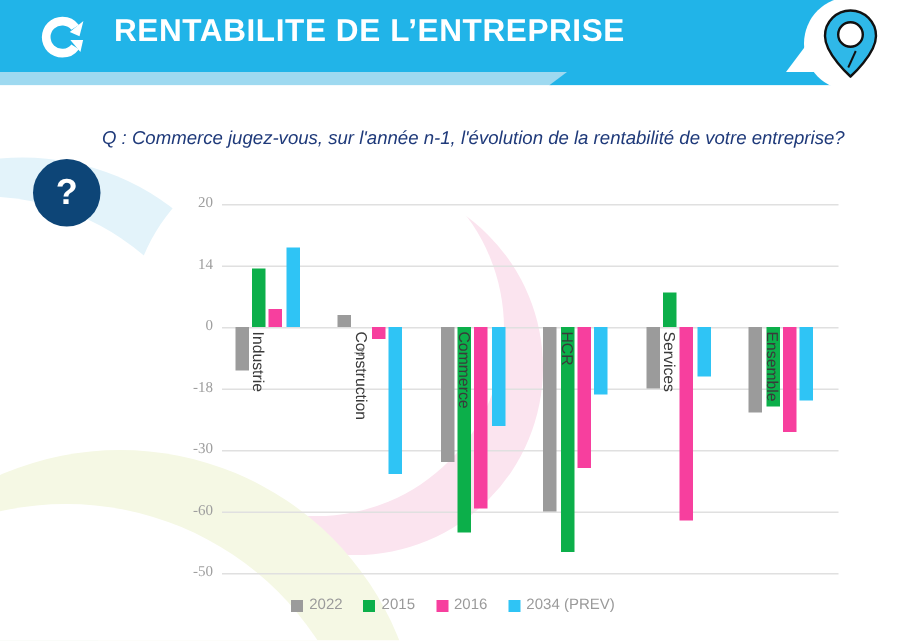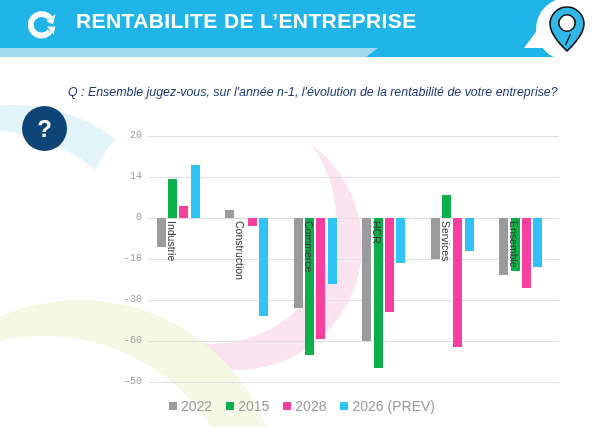--- a/index.html
+++ b/index.html
@@ -81,41 +81,41 @@
     font-size:24px;font-weight:bold;z-index:4;
   }
 
   
   .chart{position:absolute;left:0;top:0;width:604px;height:427px;z-index:3;}
   .plot{
     position:absolute;left:148px;top:136px;width:411px;height:246px;
   }
   .gridline{position:absolute;left:0;width:411px;height:1px;background:#e0e0e0;}
   .ytick-wrap{position:absolute;left:104px;width:38px;text-align:right;
-    font-size:10px;color:#9e9e9e;font-family:Liberation Mono, monospace;}
+    font-size:10px;color:#9e9e9e;font-family:Liberation Serif, serif;}
   .bar{position:absolute;width:9px;}
   .cat-label{
     position:absolute;
     font-size:10.5px;color:#3a3a3a;font-family:"Liberation Sans", sans-serif;
     writing-mode:vertical-rl;
     white-space:nowrap;
   }
   .dlabel{
     position:absolute;font-size:8px;color:#8f8f8f;
     font-family:"Liberation Sans", sans-serif;
   }
 
   
   .legend{
     position:absolute;left:0;top:398px;width:604px;
     display:flex;justify-content:center;align-items:center;gap:14px;z-index:4;
   }
   .legend-item{display:flex;align-items:center;gap:4px;}
   .legend-swatch{width:8px;height:8px;display:inline-block;}
-  .legend-text{font-size:14px;color:#9a9a9a;font-family:"Liberation Sans", sans-serif;}
+  .legend-text{font-size:10px;color:#9a9a9a;font-family:"Liberation Sans", sans-serif;}
 </style>
 </head>
 <body>
 
 <div id="root">
 
   <div class="bg-layer">
     <div class="arc-blue"></div>
     <div class="arc-blue-cut"></div>
     <div class="arc-pink"></div>
@@ -144,21 +144,21 @@
     <div class="pin-badge">
       <svg width="40" height="48" viewBox="0 0 40 48">
         <path d="M20 2 C10.6 2 3 9.6 3 19 C3 31 20 46 20 46 C20 46 37 31 37 19 C37 9.6 29.4 2 20 2 Z" fill="#2fb8e8" stroke="#111111" stroke-width="1.6"></path>
         <circle cx="20" cy="18" r="8.2" fill="#ffffff" stroke="#111111" stroke-width="1.6"></circle>
         <path d="M23.5 29 L18.5 40" stroke="#111111" stroke-width="1.3" fill="none"></path>
       </svg>
     </div>
   </div>
 
   <div class="qmark">?</div>
-  <div class="question">Q : Ensemble jugez-vous, sur l'année n-1, l'évolution de la rentabilité de votre entreprise?</div>
+  <div class="question">Q : Commerce jugez-vous, sur l'année n-1, l'évolution de la rentabilité de votre entreprise?</div>
 
   <div class="chart">
     <div id="gridlayer">
         <div class="gridline" style="left: 148px; top: 136px;"></div>
         <div class="gridline" style="left: 148px; top: 177px;"></div>
         <div class="gridline" style="left: 148px; top: 218px;"></div>
         <div class="gridline" style="left: 148px; top: 259px;"></div>
         <div class="gridline" style="left: 148px; top: 300px;"></div>
         <div class="gridline" style="left: 148px; top: 341px;"></div>
         <div class="gridline" style="left: 148px; top: 382px;"></div>
@@ -212,21 +212,21 @@
       <div class="legend-item">
         <span class="legend-swatch" style="background: rgb(155, 155, 155);"></span>
         <span class="legend-text" style="color: rgb(154, 154, 154);">2022</span>
       </div>
       <div class="legend-item">
         <span class="legend-swatch" style="background: rgb(12, 175, 74);"></span>
         <span class="legend-text" style="color: rgb(154, 154, 154);">2015</span>
       </div>
       <div class="legend-item">
         <span class="legend-swatch" style="background: rgb(247, 63, 158);"></span>
-        <span class="legend-text" style="color: rgb(154, 154, 154);">2028</span>
+        <span class="legend-text" style="color: rgb(154, 154, 154);">2016</span>
       </div>
       <div class="legend-item">
         <span class="legend-swatch" style="background: rgb(47, 196, 245);"></span>
-        <span class="legend-text" style="color: rgb(154, 154, 154);">2026 (PREV)</span>
+        <span class="legend-text" style="color: rgb(154, 154, 154);">2034 (PREV)</span>
       </div>
     </div>
 
 </div>
 
 </body></html>

